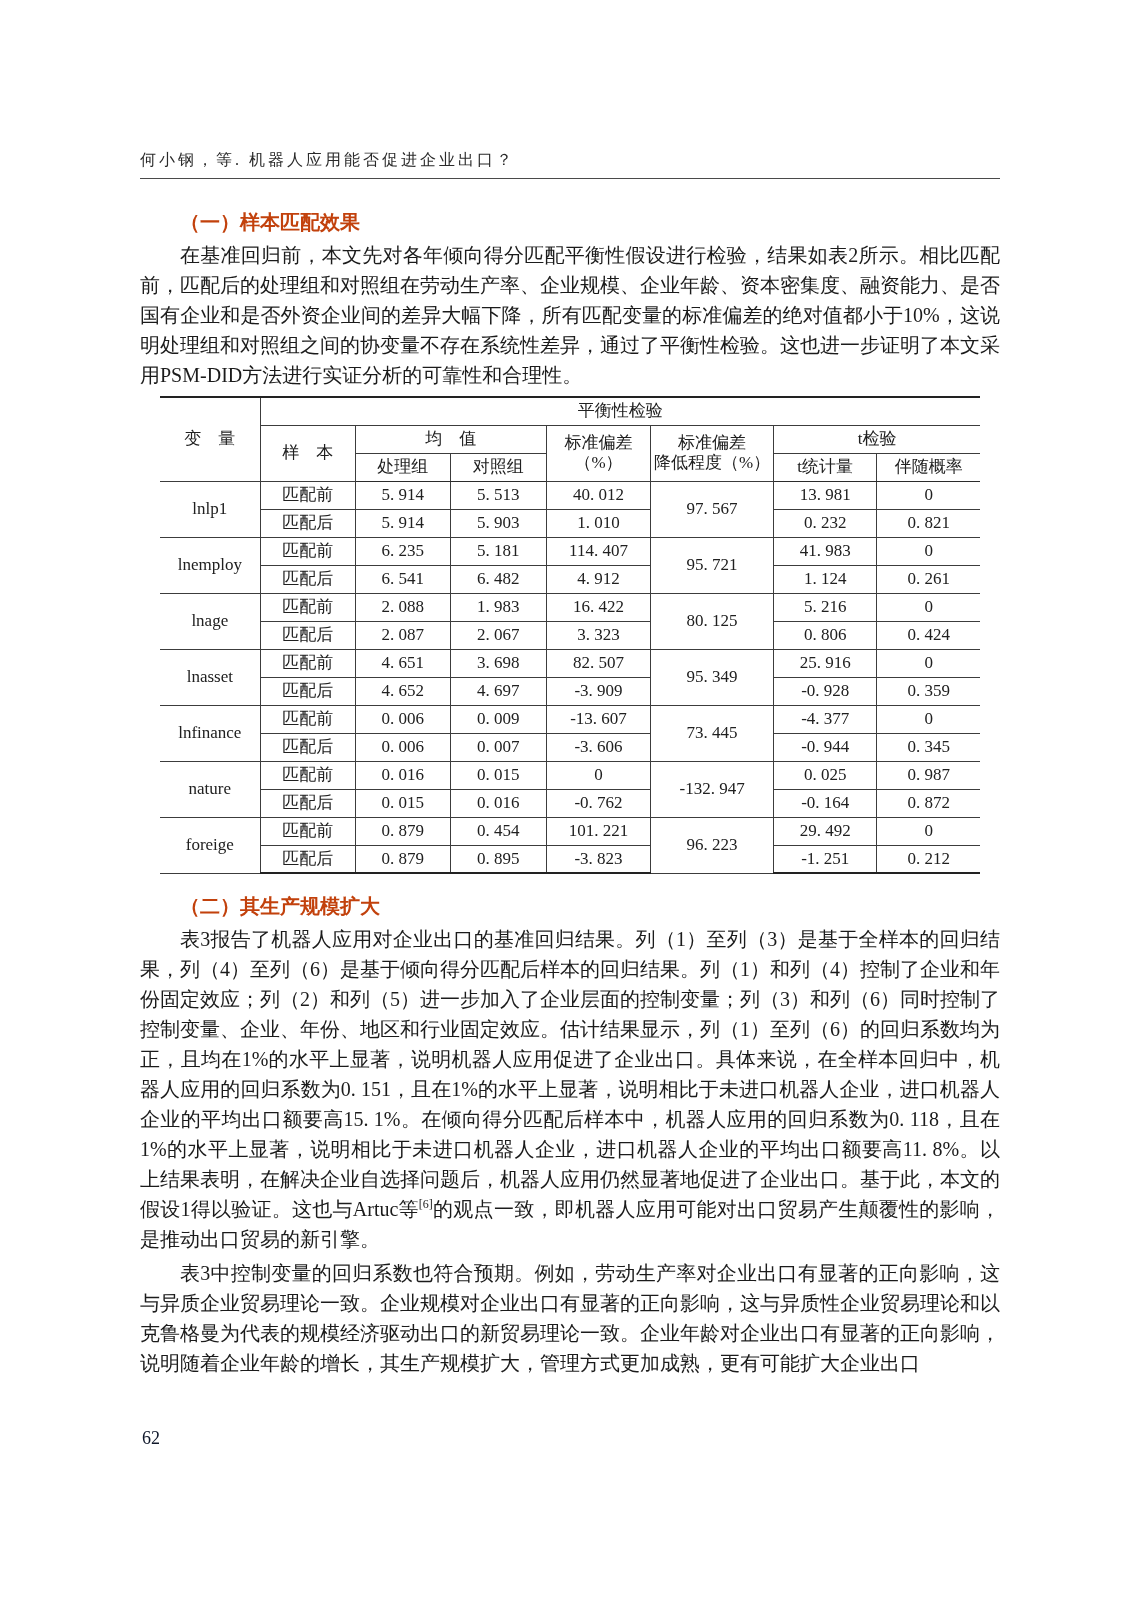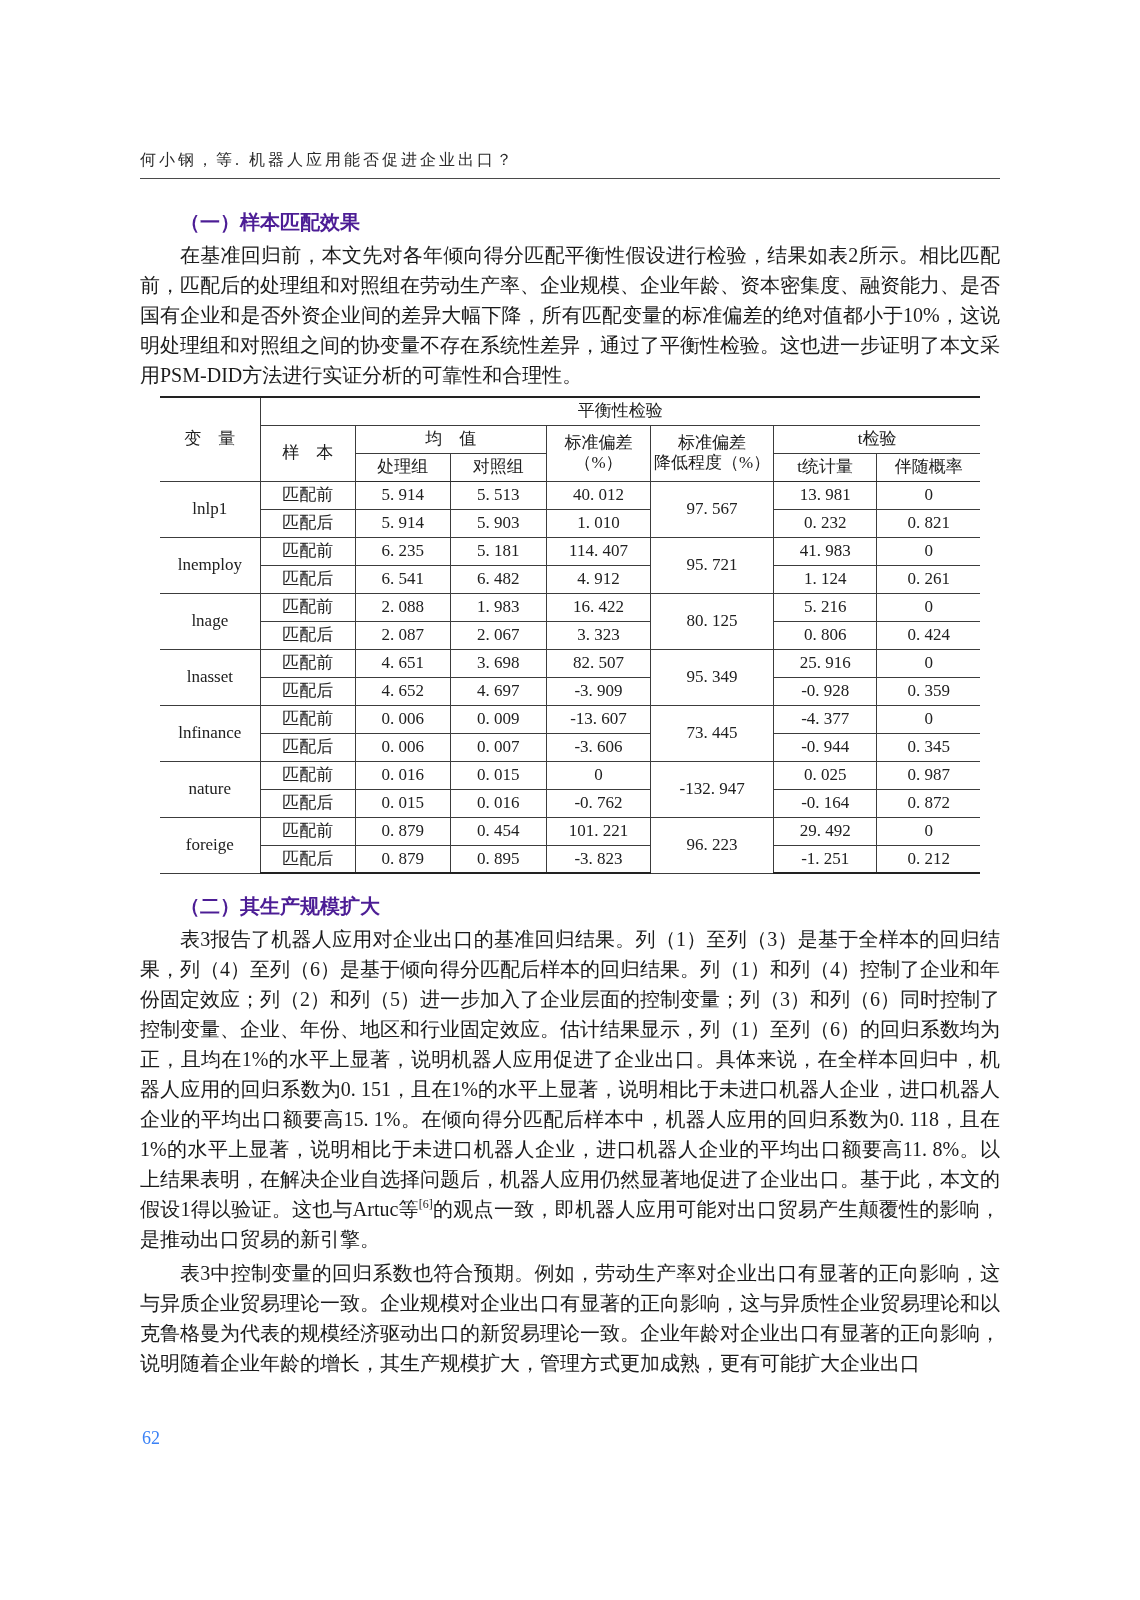--- a/index.html
+++ b/index.html
@@ -40,21 +40,21 @@
     line-height: 30px;
     color: #111;
   }
   .section-heading {
     margin-top: 18px;
     padding-left: 2em;
     font-family: "Liberation Sans", "DejaVu Sans", sans-serif;
     font-weight: bold;
     font-size: 20px;
     line-height: 28px;
-    color: #4c1d95;
+    color: #c2410c;
   }
   .para {
     margin-top: 4px;
     font-size: 20px;
     line-height: 30px;
     text-align: justify;
     text-indent: 2em;
     color: #1b1b1b;
   }
   .para sup { font-size: 12px; line-height: 0; }
@@ -90,21 +90,21 @@
   table.balance tr > *:last-child  { border-right: 0; }
   table.balance thead tr:first-child > * { border-top: 2.5px solid #222; }
   table.balance tbody tr.last > td { border-bottom: 2.5px solid #222; }
   table.balance tbody tr.g-start > td { border-top: 1.8px solid #2b2b2b; }
   table.balance thead tr.h3 > th { border-bottom: 1.8px solid #2b2b2b; }
   table.balance .two-line span { display: block; }
   .page-number {
     position: absolute;
     top: 1428px; left: 142px;
     font-size: 18px;
-    color: #3b82f6;
+    color: #0f172a;
   }
 </style>
 </head>
 <body>
 
 <div class="page">
 
   <div class="running-head">何小钢，等. 机器人应用能否促进企业出口？</div>
   <hr class="head-rule">
 

